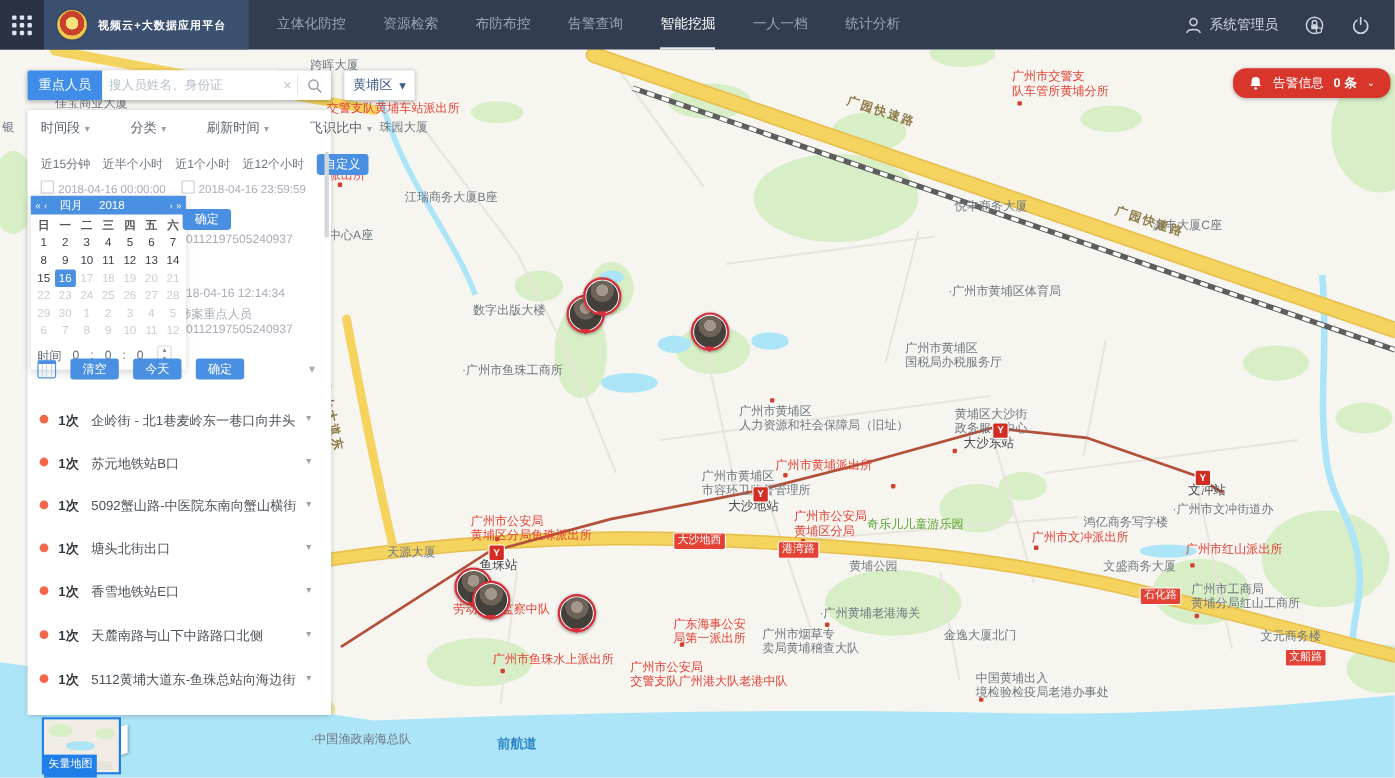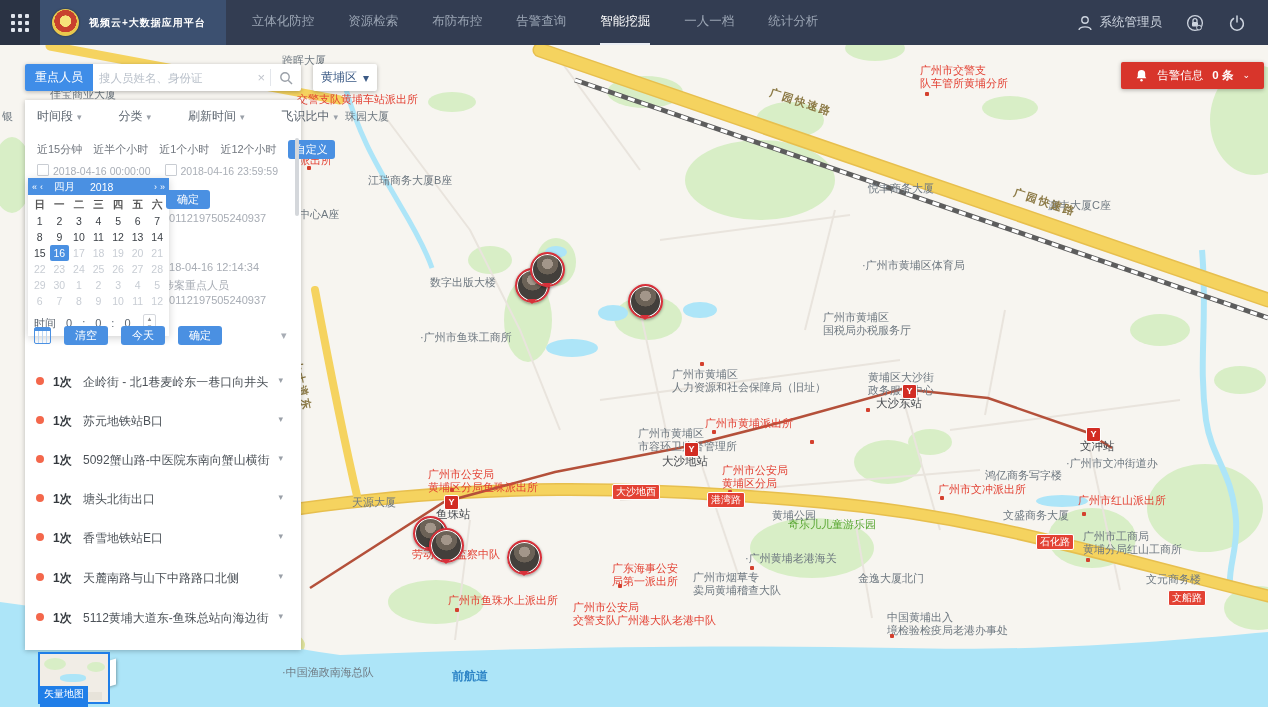--- a/index.html
+++ b/index.html
@@ -46,21 +46,21 @@
   .search-input{flex:1;border:0;outline:none;font-size:11.5px;padding:0 6px;color:#333;min-width:0;font-family:inherit;}
   .search-input::placeholder{color:#b9c0ca;}
   .search-clear{color:#c0c4cc;font-size:13px;align-self:center;padding:0 5px;cursor:pointer;}
   .search-sep{width:1px;background:#e3e6eb;margin:5px 0;}
   .search-btn{width:30px;display:flex;align-items:center;justify-content:center;cursor:pointer;}
   .district{position:absolute;left:313px;top:64px;height:27px;background:#fff;z-index:30;border-radius:2px;
             box-shadow:0 1px 4px rgba(0,0,0,.28);display:flex;align-items:center;padding:0 8px;gap:6px;cursor:pointer;}
   .district span{font-size:12px;color:#3b5a85;}
   .caret{display:inline-block;font-size:9px;color:#9aa0a8;line-height:1;}
   
-  .alert-pill{position:absolute;right:4px;top:62px;height:27px;background:#d8352b;color:#fff;border-radius:2px;
+  .alert-pill{position:absolute;right:4px;top:62px;height:27px;background:#d8352b;color:#fff;border-radius:12px;
               display:flex;align-items:center;padding:0 14px;gap:9px;z-index:30;box-shadow:0 1px 4px rgba(0,0,0,.3);cursor:pointer;text-align:right;}
   .alert-pill .lbl{font-size:11.5px;}
   .alert-pill .cnt{font-size:11.5px;font-weight:bold;}
   .alert-pill .caret{color:#fff;}
   
   .panel{position:absolute;left:25px;top:100px;width:276px;height:550px;background:#fff;z-index:10;
          box-shadow:0 1px 5px rgba(0,0,0,.25);}
   .f-row1{position:absolute;left:12px;top:8px;display:flex;gap:37px;}
   .f-dd{font-size:12px;color:#5d6670;cursor:pointer;white-space:nowrap;}
   .f-dd .caret{margin-left:4px;}
@@ -212,21 +212,21 @@
     <div class="map-label" style="left: 420px; top: 331px;">·广州市鱼珠工商所</div>
     <div class="map-label" style="left: 672px; top: 368px;">广州市黄埔区
 人力资源和社会保障局（旧址）</div>
     <div class="map-label" style="left: 868px; top: 371px;">黄埔区大沙街
 政务服务中心</div>
     <div class="map-label r" style="left: 705px; top: 417px;">广州市黄埔派出所</div>
     <div class="map-label" style="left: 638px; top: 427px;">广州市黄埔区
 市容环卫监督管理所</div>
     <div class="map-label r" style="left: 722px; top: 464px;">广州市公安局
 黄埔区分局</div>
-    <div class="map-label green" style="left: 788px; top: 471px; margin-top: 47px;">奇乐儿儿童游乐园</div>
+    <div class="map-label green" style="left: 788px; top: 471px;">奇乐儿儿童游乐园</div>
     <div class="map-label r" style="left: 938px; top: 483px;">广州市文冲派出所</div>
     <div class="map-label r" style="left: 428px; top: 468px;">广州市公安局
 黄埔区分局鱼珠派出所</div>
     <div class="map-label" style="left: 352px; top: 496px;">天源大厦</div>
     <div class="map-label" style="left: 772px; top: 509px;">黄埔公园</div>
     <div class="map-label" style="left: 1066px; top: 457px;">·广州市文冲街道办</div>
     <div class="map-label" style="left: 985px; top: 469px;">鸿亿商务写字楼</div>
     <div class="map-label r" style="left: 1078px; top: 494px;">广州市红山派出所</div>
     <div class="map-label" style="left: 1003px; top: 509px;">文盛商务大厦</div>
     <div class="map-label" style="left: 1083px; top: 530px;">广州市工商局

